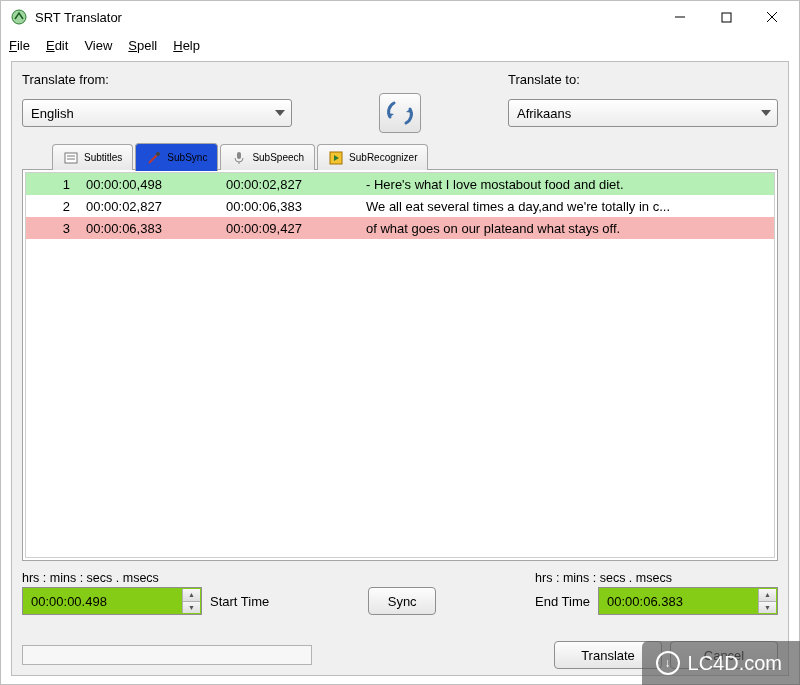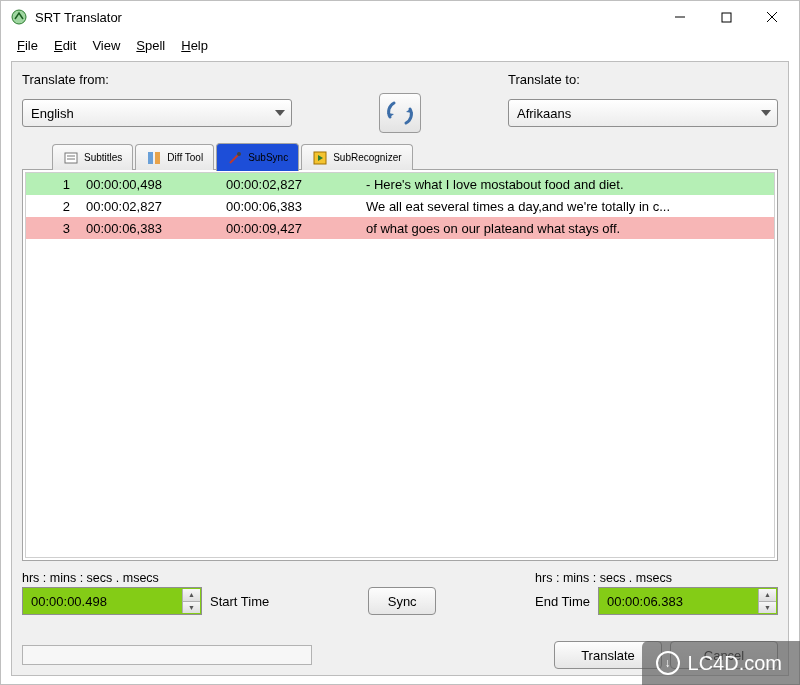--- a/index.html
+++ b/index.html
@@ -40,21 +40,21 @@
   .win-btn {
     width: 46px; height: 30px;
     display: flex; align-items: center; justify-content: center;
     font-size: 14px;
   }
   
   .menubar {
     height: 24px;
     display: flex;
     align-items: center;
-    padding: 0 8px;
+    padding: 0 0;
     font-size: 13px;
   }
   .menubar .menu-item {
     padding: 2px 8px;
   }
   .menubar .menu-item .mn { text-decoration: underline; }
   
   .main {
     flex: 1;
     margin: 4px 10px 8px 10px;
@@ -306,37 +306,38 @@
       <div class="tab">
         <span class="tab-ico">
             <svg width="14" height="14">
               <rect x="1" y="2" width="12" height="10" fill="#fff" stroke="#777"></rect>
               <line x1="3" y1="5" x2="11" y2="5" stroke="#777"></line>
               <line x1="3" y1="8" x2="11" y2="8" stroke="#777"></line>
             </svg>
           </span>
         <span>Subtitles</span>
       </div>
-      <div class="tab">
-        <span class="tab-ico">
-            <svg width="14" height="14">
-              <rect x="1" y="1" width="5" height="12" fill="#6aa0d8"></rect>
-              <rect x="8" y="1" width="5" height="12" fill="#e8a34a"></rect>
-            </svg>
-          </span>
-        <span>Diff Tool</span>
-      </div>
       <div class="tab active">
         <span class="tab-ico">
             <svg width="14" height="14">
               <line x1="2" y1="12" x2="12" y2="2" stroke="#c0392b" stroke-width="2"></line>
               <circle cx="11" cy="3" r="2" fill="#444"></circle>
             </svg>
           </span>
         <span>SubSync</span>
+      </div>
+      <div class="tab">
+        <span class="tab-ico">
+            <svg width="14" height="14">
+              <rect x="5" y="1" width="4" height="7" rx="2" fill="#888"></rect>
+              <path d="M3 7 a4 4 0 0 0 8 0" fill="none" stroke="#888"></path>
+              <line x1="7" y1="11" x2="7" y2="13" stroke="#888"></line>
+            </svg>
+          </span>
+        <span>SubSpeech</span>
       </div>
       <div class="tab">
         <span class="tab-ico">
             <svg width="14" height="14">
               <rect x="1" y="1" width="12" height="12" fill="#f4c430" stroke="#a07000"></rect>
               <polygon points="5,4 5,10 10,7" fill="#2e7d32"></polygon>
             </svg>
           </span>
         <span>SubRecognizer</span>
       </div>

